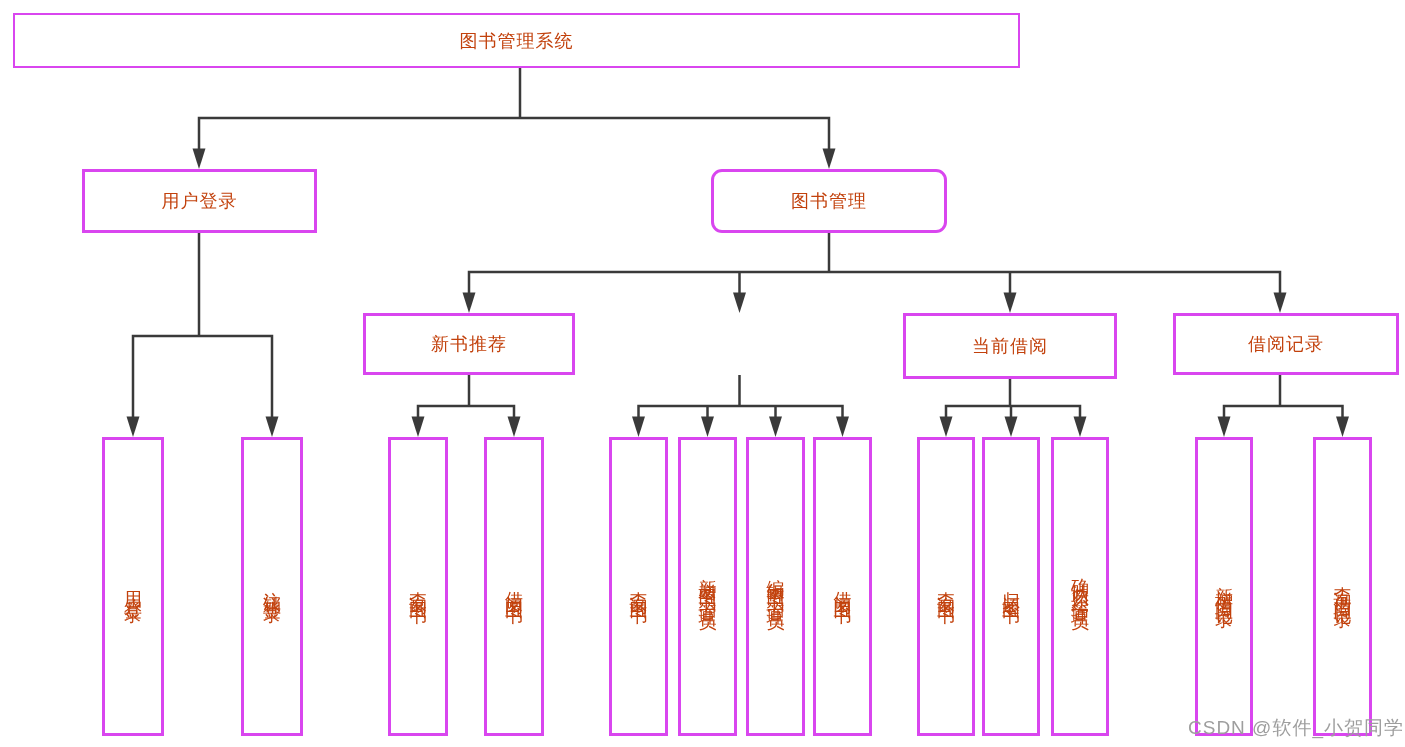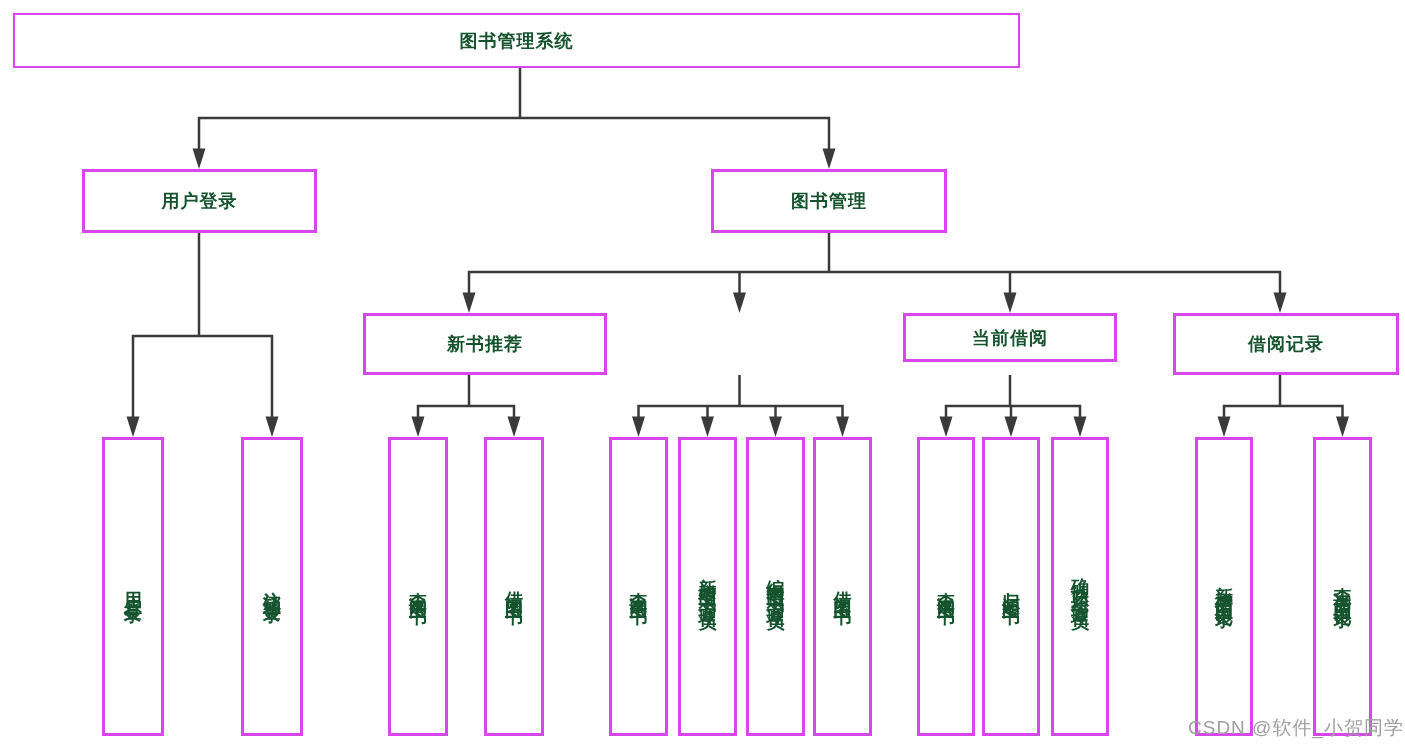--- a/index.html
+++ b/index.html
@@ -13,26 +13,25 @@
   }
   svg.wires { position: absolute; left: 0; top: 0; z-index: 1; }
   .node {
     position: absolute;
     box-sizing: border-box;
     border: 3px solid #d946ef;
     background: #ffffff;
     display: flex;
     align-items: center;
     justify-content: center;
-    color: #14532d;
+    color: #c2410c;
     font-size: 18px;
     letter-spacing: 1px;
     z-index: 2;
     white-space: nowrap;
-    font-weight: bold;
   }
   .node.root { border-width: 2.5px; }
   .vnode {
     writing-mode: vertical-rl;
     text-orientation: mixed;
     letter-spacing: 5px;
     font-size: 18px;
     white-space: normal;
   }
   .watermark {
@@ -100,24 +99,24 @@
       <polygon points="1004.5,416.5 1017.5,416.5 1011,437"></polygon>
       <polygon points="1073.5,416.5 1086.5,416.5 1080,437"></polygon>
       <polygon points="1217.5,416.5 1230.5,416.5 1224,437"></polygon>
       <polygon points="1336,416.5 1349,416.5 1342.5,437"></polygon>
     </g>
   </svg>
 
   <div class="node root" style="left:13px; top:13px; width:1007px; height:55px;">图书管理系统</div>
 
   <div class="node" style="left:82px; top:169px; width:235px; height:64px;">用户登录</div>
-  <div class="node" style="left:711px; top:169px; width:236px; height:64px;">图书管理</div>
+  <div class="node" style="left:711px; top:169px; width:236px; height:64px;border-radius:11px;">图书管理</div>
 
-  <div class="node" style="left:363px; top:313px; width:244px; height:62px;">新书推荐</div>
-  <div class="node" style="left:903px; top:313px; width:214px; height:49px;">当前借阅</div>
+  <div class="node" style="left:363px; top:313px; width:212px; height:62px;">新书推荐</div>
+  <div class="node" style="left:903px; top:313px; width:214px; height:66px;">当前借阅</div>
   <div class="node" style="left:1173px; top:313px; width:226px; height:62px;">借阅记录</div>
 
   <div class="node vnode" style="left:102px; top:437px; width:62px; height:299px;">用户登录</div>
   <div class="node vnode" style="left:241px; top:437px; width:62px; height:299px;">注销登录</div>
 
   <div class="node vnode" style="left:388px; top:437px; width:60px; height:299px;">查询图书</div>
   <div class="node vnode" style="left:484px; top:437px; width:60px; height:299px;">借阅图书</div>
 
   <div class="node vnode" style="left:609px; top:437px; width:59px; height:299px;">查询图书</div>
   <div class="node vnode" style="left:678px; top:437px; width:59px; height:299px;">新增图书（管理员）</div>

